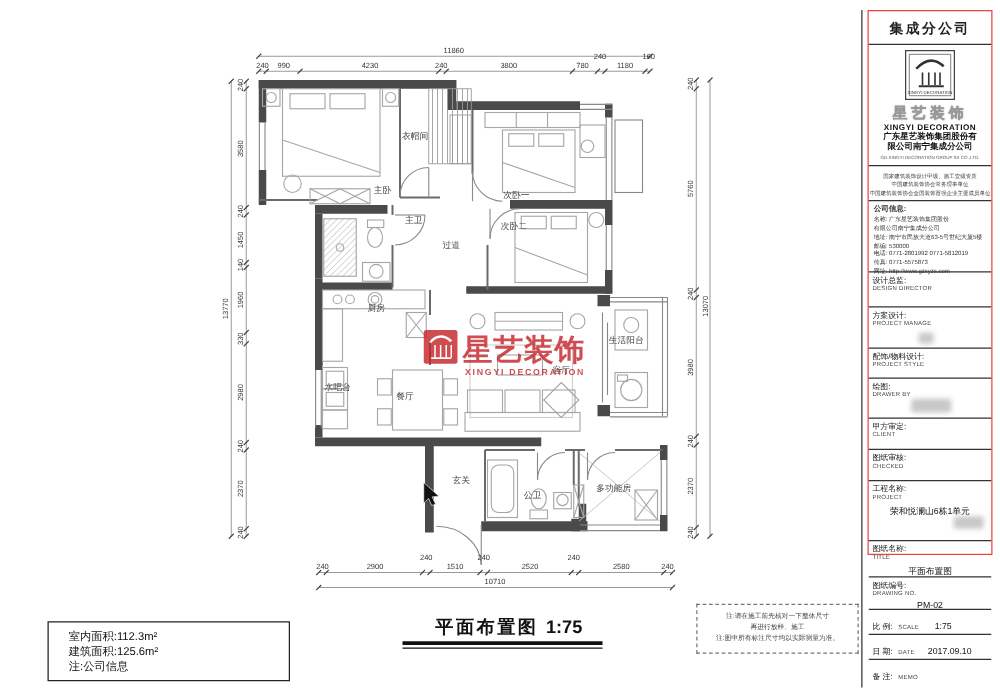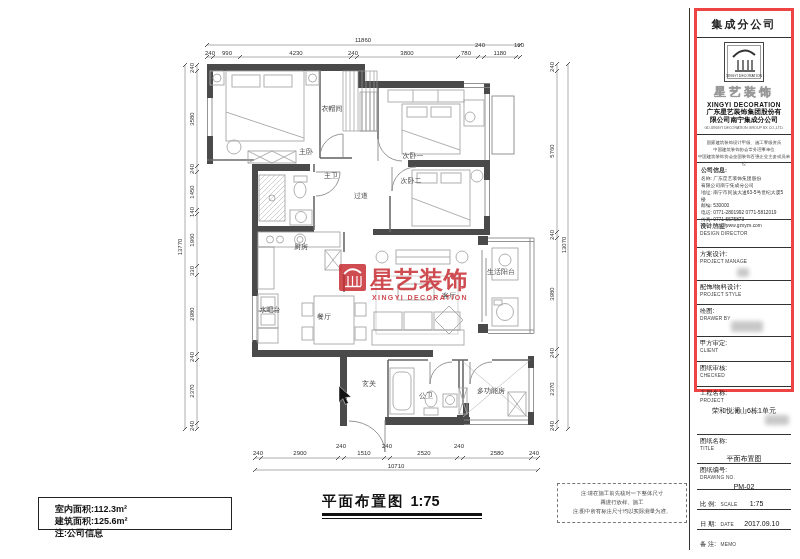--- a/index.html
+++ b/index.html
@@ -1,22 +1,22 @@
 <!DOCTYPE html>
 <html><head>
 <meta charset="utf-8">
 <style>
   html,body{margin:0;padding:0;background:#fff;}
   body{width:800px;height:559px;position:relative;overflow:hidden;
        font-family:"Liberation Sans","DejaVu Sans",sans-serif;color:#222;}
   .sheet{position:absolute;inset:0;background:#fff;}
   svg text{font-family:"Liberation Sans","DejaVu Sans",sans-serif;}
   
-  .tb{position:absolute;left:694px;top:8px;width:100px;height:384px;
-      border:3px solid #ef4444;background:#fff;box-sizing:border-box;}
+  .tb{position:absolute;left:694px;top:8px;width:100px;height:436px;
+      border:1px solid #ef4444;background:#fff;box-sizing:border-box;}
   .tb-sepline{position:absolute;left:689px;top:8px;width:1px;height:542px;background:#333;}
   .tb-branch{height:26px;border-bottom:1px solid #333;display:flex;align-items:center;justify-content:center;
              font-size:11px;font-weight:bold;letter-spacing:2px;}
   .tb-logo{height:97px;border-bottom:1px solid #333;text-align:center;padding-top:4px;box-sizing:border-box;}
   .logo-frame{width:40px;height:40px;border:1px solid #444;margin:0 auto;position:relative;box-sizing:border-box;}
   .logo-frame .inner{position:absolute;inset:2px;border:1px solid #999;}
   .logo-cn{font-size:12px;font-weight:bold;letter-spacing:3px;color:#9a9a9a;margin-top:2px;
            text-shadow:0 0 1px #666;}
   .logo-en{font-size:6.5px;font-weight:bold;letter-spacing:.4px;color:#111;}
   .logo-co{font-size:6.8px;font-weight:bold;line-height:1.25;color:#111;}
@@ -26,23 +26,23 @@
   .tb-info{height:57px;border-bottom:1px solid #333;font-size:4.8px;color:#333;
            padding:3px 4px;line-height:1.4;box-sizing:border-box;}
   .tb-info .hd{font-size:6px;font-weight:bold;margin-bottom:2px;}
   .tb-row{border-bottom:1px solid #333;padding:2px 3px;box-sizing:border-box;position:relative;}
   .tb-row:last-child{border-bottom:none;}
   .tb-row .cn{font-size:6.3px;color:#111;}
   .tb-row .en{font-size:4.8px;color:#444;letter-spacing:.2px;}
   .tb-row .val{font-size:7px;color:#111;text-align:center;margin-top:3px;}
   .blurblob{background:#c8c8c8;filter:blur(2px);border-radius:2px;position:absolute;}
   
-  .area-box{position:absolute;left:38px;top:497px;width:194px;height:33px;border:1px solid #222;
-            box-sizing:border-box;padding:5px 0 0 16px;font-size:9px;font-weight:bold;line-height:1.35;color:#111;}
-  .plan-title{position:absolute;left:322px;top:492px;width:170px;}
+  .area-box{position:absolute;left:38px;top:497px;width:194px;height:48px;border:1px solid #222;
+            box-sizing:border-box;padding:5px 0 0 16px;font-size:9px;font-weight:normal;line-height:1.35;color:#111;}
+  .plan-title{position:absolute;left:322px;top:492px;width:170px;text-align:center;}
   .plan-title .t{font-size:14.5px;font-weight:bold;color:#111;letter-spacing:2px;white-space:nowrap;}
   .plan-title .u1{height:2.5px;background:#111;width:160px;margin-top:2px;}
   .plan-title .u2{height:1px;background:#111;width:160px;margin-top:2px;}
   .note-box{position:absolute;left:557px;top:483px;width:130px;height:40px;border:1px dashed #777;
             box-sizing:border-box;font-size:5.4px;color:#444;text-align:center;padding-top:5px;line-height:1.7;}
 </style>
 </head>
 <body>
 
 <div class="sheet">

